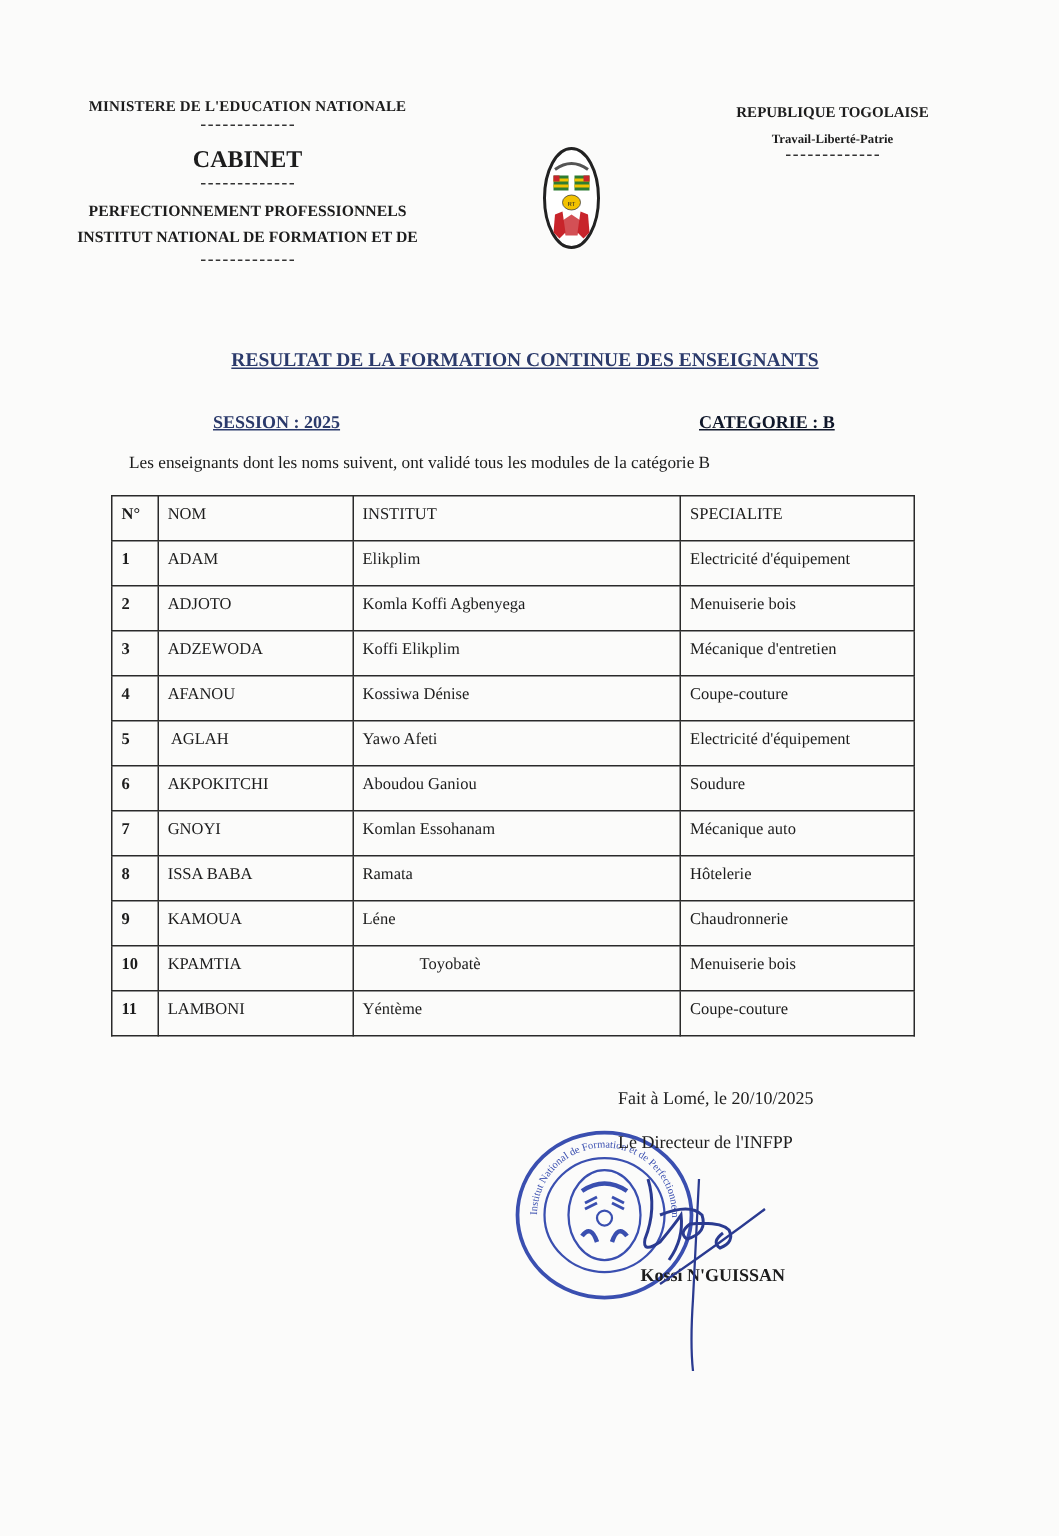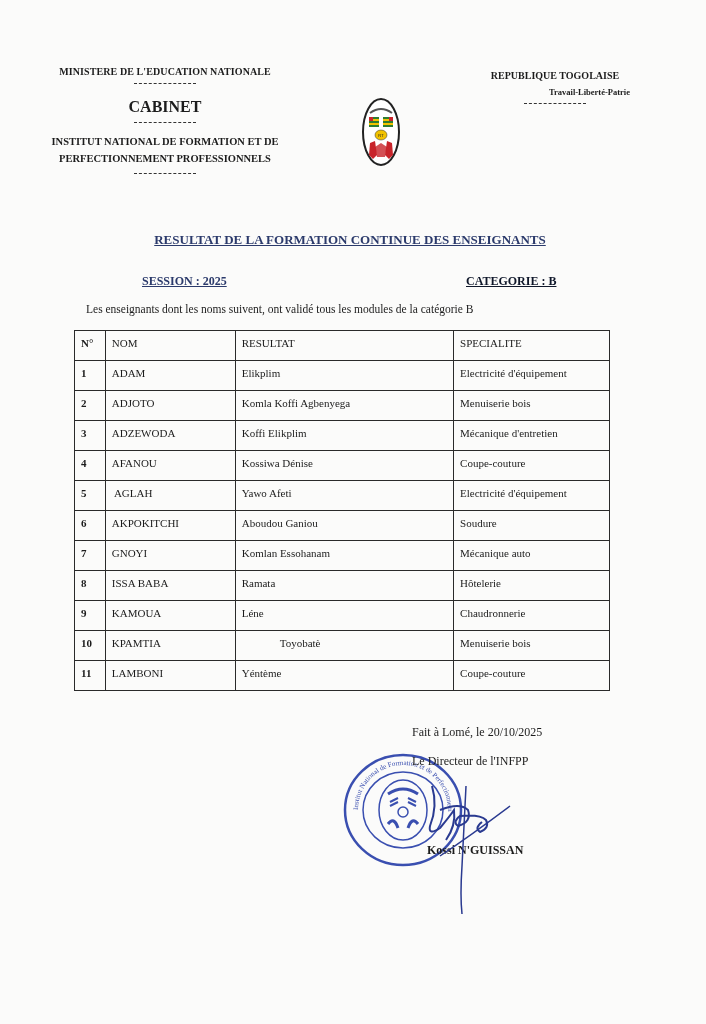--- a/index.html
+++ b/index.html
@@ -24,21 +24,21 @@
     .hdr-left .ministere { font-size: 10px; letter-spacing: 0.1px; }
     .hdr-left .sep { margin: 6px auto; width: 62px; border-top: 1px dashed #333; height: 0; }
     .hdr-left .cabinet { font-size: 16px; margin-top: 14px; }
     .hdr-left .institut { font-size: 10.5px; line-height: 17px; margin-top: 10px; }
     .hdr-right {
       left: 480px; top: 70px; width: 150px;
       text-align: center;
       font-weight: bold;
     }
     .hdr-right .rep { font-size: 10px; }
-    .hdr-right .devise { font-size: 8.5px; margin-top: 6px; text-align: right; }
+    .hdr-right .devise { font-size: 8.5px; margin-top: 6px; }
     .hdr-right .sep { margin: 6px auto; width: 62px; border-top: 1px dashed #333; height: 0; }
     .emblem { left: 361px; top: 97px; width: 40px; height: 70px; }
     .title {
       left: 80px; top: 232px; width: 540px;
       text-align: center;
       font-weight: bold;
       font-size: 13px;
       color: #2b3a6b;
       text-decoration: underline;
     }
@@ -81,22 +81,22 @@
   </style>
 </head>
 <body>
 
 <div class="abs hdr-left">
   <div class="ministere">MINISTERE DE L'EDUCATION NATIONALE</div>
   <div class="sep"></div>
   <div class="cabinet">CABINET</div>
   <div class="sep"></div>
   <div class="institut">
+    <div>PERFECTIONNEMENT PROFESSIONNELS</div>
     <div>INSTITUT NATIONAL DE FORMATION ET DE</div>
-    <div>PERFECTIONNEMENT PROFESSIONNELS</div>
   </div>
   <div class="sep"></div>
 </div>
 
 <div class="abs emblem">
   <svg width="40" height="70" viewBox="0 0 40 70">
     <ellipse cx="20" cy="35" rx="18" ry="33" fill="#fff" stroke="#222" stroke-width="2"></ellipse>
     <path d="M9 16 Q20 8 31 16" stroke="#555" stroke-width="2" fill="none"></path>
     <rect x="8" y="20" width="10" height="10" fill="#2e7d32"></rect>
     <rect x="8" y="22" width="10" height="2" fill="#f2c200"></rect>
@@ -123,21 +123,21 @@
 <div class="abs title">RESULTAT DE LA FORMATION CONTINUE DES ENSEIGNANTS</div>
 <div class="abs session">SESSION : 2025</div>
 <div class="abs categorie">CATEGORIE : B</div>
 <div class="abs intro">Les enseignants dont les noms suivent, ont validé tous les modules de la catégorie B</div>
 
 <table class="results">
   <thead>
     <tr>
       <th class="c-no">N°</th>
       <th class="c-nom">NOM</th>
-      <th class="c-prenoms">RESULTAT</th>
+      <th class="c-prenoms">INSTITUT</th>
       <th class="c-spec">SPECIALITE</th>
     </tr>
   </thead>
   <tbody id="table-body">
       <tr>
         <td class="c-no" style="white-space: pre;">1</td>
         <td class="c-nom" style="white-space: pre;">ADAM</td>
         <td class="c-prenoms" style="white-space: pre;">Elikplim</td>
         <td class="c-spec" style="white-space: pre;">Electricité d'équipement</td>
       </tr>

